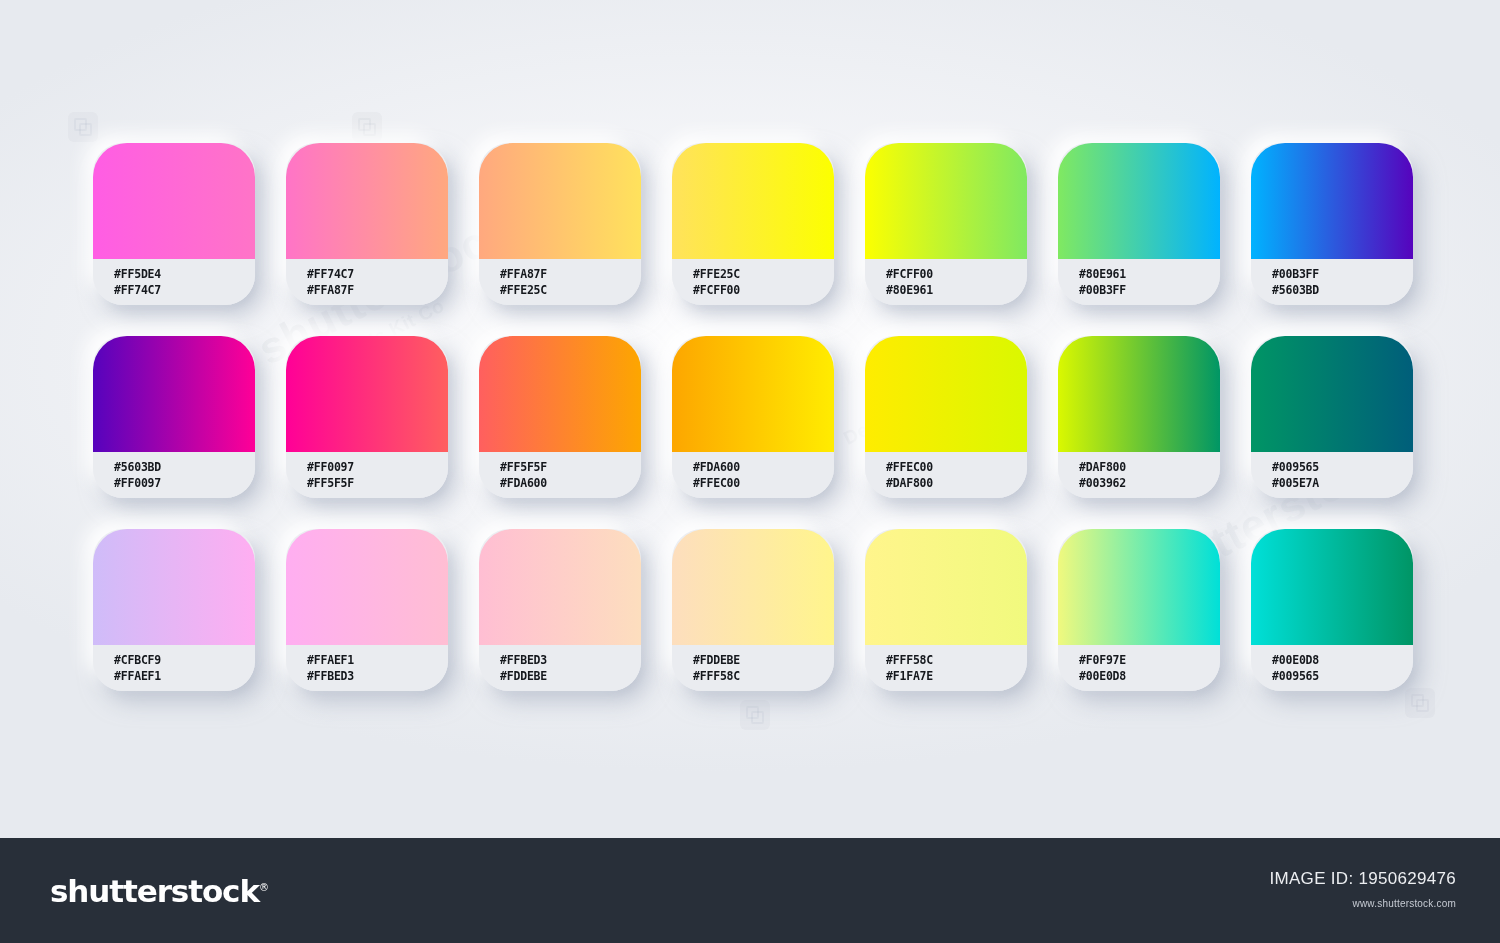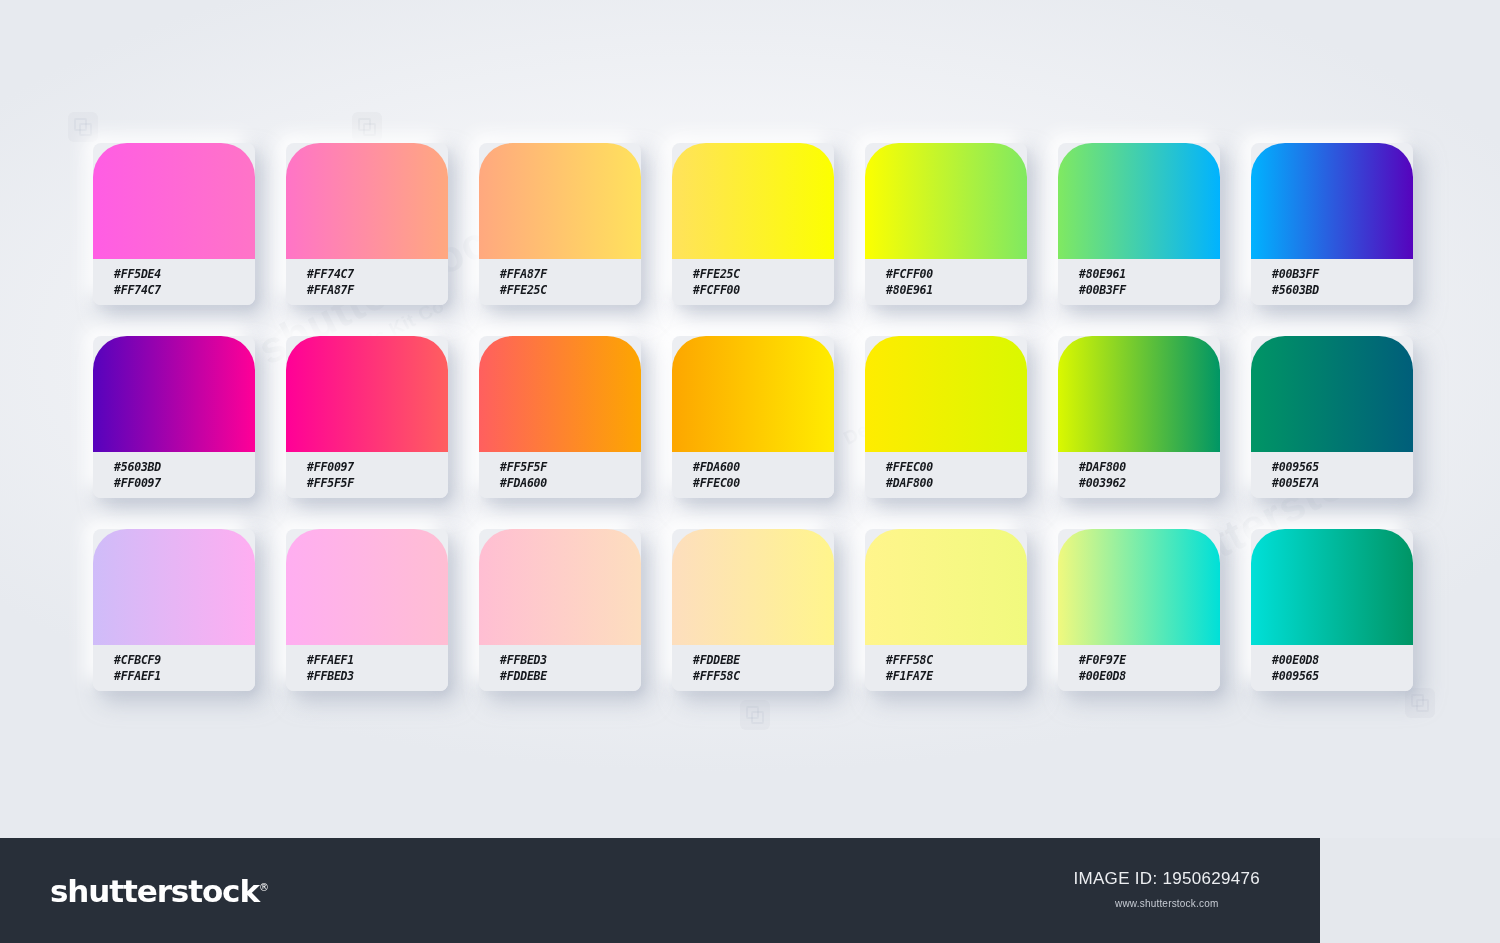--- a/index.html
+++ b/index.html
@@ -69,29 +69,28 @@
     grid-template-columns: repeat(7, 162px);
     grid-auto-rows: 162px;
     column-gap: 31px;
     row-gap: 31px;
     z-index: 3;
   }
 
   .card {
     width: 162px;
     height: 162px;
-    border-radius: 8px;
+    border-radius: 30px;
     background: #eceef2;
     position: relative;
     overflow: hidden;
     box-shadow:
       -9px -9px 18px rgba(255,255,255,0.95),
       9px 11px 22px rgba(163,172,189,0.55),
       2px 3px 6px rgba(163,172,189,0.22);
-    font-style: italic;
   }
 
   .swatch {
     position: absolute;
     left: 0; top: 0;
     width: 100%;
     height: 116px;
     border-top-left-radius: 34px;
     border-top-right-radius: 34px;
   }
@@ -113,21 +112,21 @@
     color: #15181d;
     line-height: 16px;
     letter-spacing: -0.2px;
   }
 
   
   .footer {
     position: absolute;
     left: 0;
     top: 838px;
-    width: 1320px;
+    width: 1500px;
     height: 105px;
     background: #282f39;
     padding-left: 8px;
   }
 
   .logo {
     position: absolute;
     left: 50px;
     top: 50%;
     transform: translateY(-50%);
@@ -139,24 +138,24 @@
   }
   .logo sup {
     font-size: 10px;
     vertical-align: super;
     font-weight: 400;
     letter-spacing: 0;
   }
 
   .footer-right {
     position: absolute;
-    right: 60px;
+    right: 44px;
     top: 50%;
     transform: translateY(-50%);
-    text-align: center;
+    text-align: right;
   }
   .img-id {
     font-size: 17px;
     color: #eceef1;
     letter-spacing: 0.3px;
     line-height: 26px;
   }
   .site-url {
     font-size: 10px;
     color: #c6cbd3;

